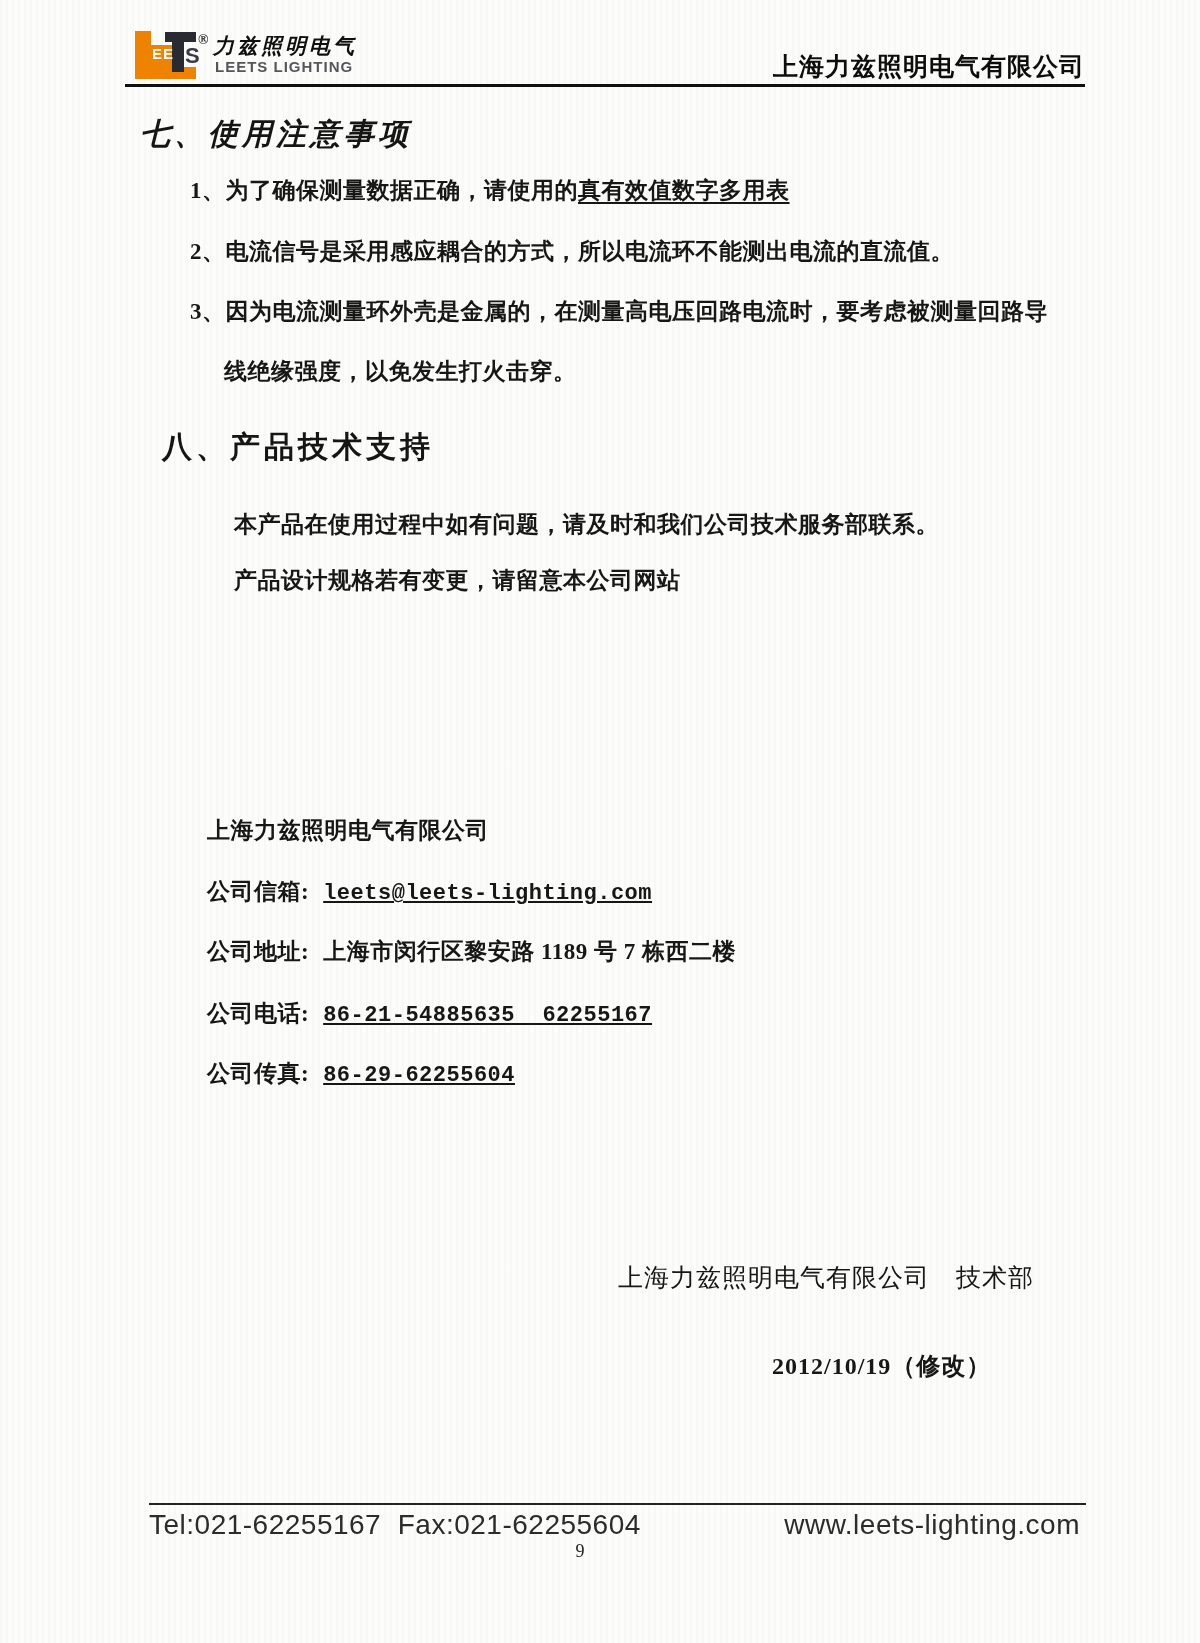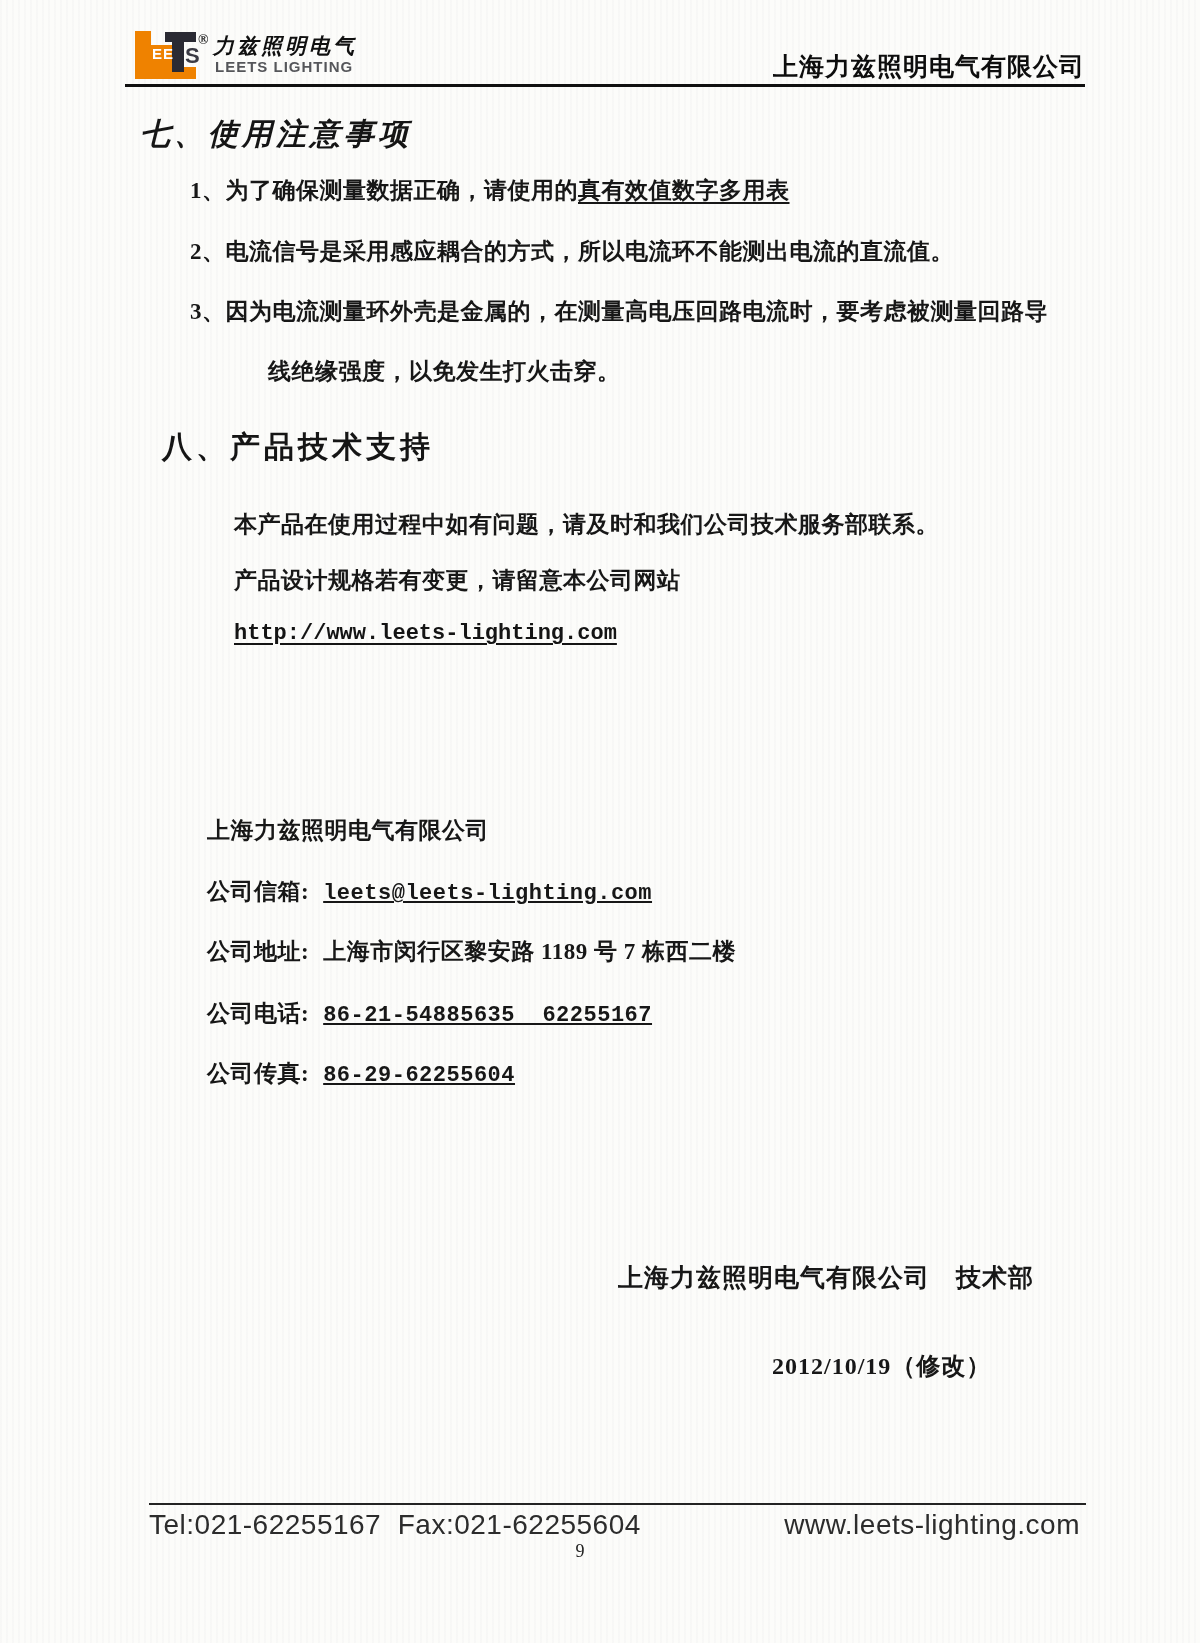--- a/index.html
+++ b/index.html
@@ -35,38 +35,38 @@
   .header-rule{left:125px;top:84px;width:960px;height:3px;background:#101010;}
 
   
   .h-sec{font-size:30px;font-weight:700;letter-spacing:4px;color:#151515;}
   .s7-heading{left:140px;top:114px;font-style:italic;}
   .s8-heading{left:162px;top:427px;}
   .li{font-size:23px;font-weight:700;letter-spacing:0.5px;}
   .li1{left:190px;top:175px;}
   .li2{left:190px;top:236px;}
   .li3a{left:190px;top:296px;}
-  .li3b{left:224px;top:356px;margin-left:44px;}
+  .li3b{left:224px;top:356px;}
   .para{font-size:23px;font-weight:700;letter-spacing:0.5px;}
   .p1{left:234px;top:509px;}
   .p2{left:234px;top:565px;}
   .url{left:234px;top:621px;font:700 22px/1.2 "Liberation Mono","DejaVu Sans Mono",monospace;color:#141414;}
 
   
   .contact-line{font-size:23px;font-weight:700;letter-spacing:0.5px;}
   .c0{left:207px;top:815px;}
   .c1{left:207px;top:876px;}
   .c2{left:207px;top:936px;}
   .c3{left:207px;top:998px;}
   .c4{left:207px;top:1058px;}
   .c-val{margin-left:14px;}
   .c-val.mono{font-size:22px;}
 
   
-  .signoff{left:618px;top:1261px;font-size:25px;font-weight:700;letter-spacing:1px;}
+  .signoff{left:618px;top:1261px;font-size:25px;font-weight:400;letter-spacing:1px;}
   .signdate{left:772px;top:1350px;font-size:24px;font-weight:700;letter-spacing:1px;font-family:Liberation Serif, serif;}
 
   
   .footer-rule{left:149px;top:1503px;width:937px;height:2px;background:#232323;}
   .footer-row{left:149px;top:1509px;width:931px;display:flex;justify-content:space-between;
               font:400 28px/1.15 "Liberation Sans",sans-serif;color:#2c2c2c;letter-spacing:0.5px;gap:28px;}
   .page-num{left:0;top:1541px;width:1160px;text-align:center;font-size:18px;font-weight:400;color:#222;}
 </style>
 </head>
 <body>
@@ -94,21 +94,20 @@
 
   <div class="abs li li2 cnb"><span>2、</span><span>电流信号是采用感应耦合的方式，所以电流环不能测出电流的直流值。</span></div>
 
   <div class="abs li li3a cnb"><span>3、</span><span>因为电流测量环外壳是金属的，在测量高电压回路电流时，要考虑被测量回路导</span></div>
 
   <div class="abs li li3b cnb">线绝缘强度，以免发生打火击穿。</div>
 
   <div class="abs h-sec s8-heading cnb">八、产品技术支持</div>
   <div class="abs para p1 cnb">本产品在使用过程中如有问题，请及时和我们公司技术服务部联系。</div>
   <div class="abs para p2 cnb">产品设计规格若有变更，请留意本公司网站</div>
-  <div class="abs url ul">http://www.leets-lighting.com</div>
 
   <div class="abs contact-line c0 cnb">上海力兹照明电气有限公司</div>
 
   <div class="abs contact-line c1 cnb"><span>公司信箱:</span><span class="c-val mono">leets@leets-lighting.com</span></div>
 
   <div class="abs contact-line c2 cnb"><span>公司地址:</span><span class="c-val">上海市闵行区黎安路 1189 号 7 栋西二楼</span></div>
 
   <div class="abs contact-line c3 cnb"><span>公司电话:</span><span class="c-val mono pre">86-21-54885635  62255167</span></div>
 
   <div class="abs contact-line c4 cnb"><span>公司传真:</span><span class="c-val mono">86-29-62255604</span></div>

